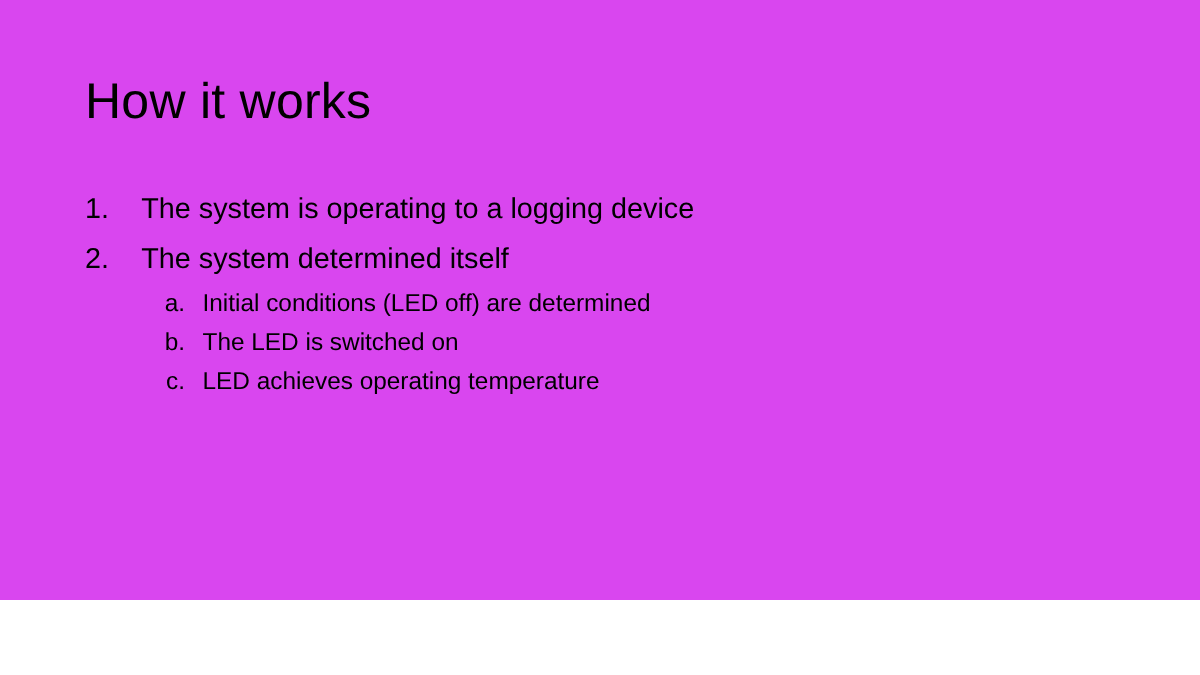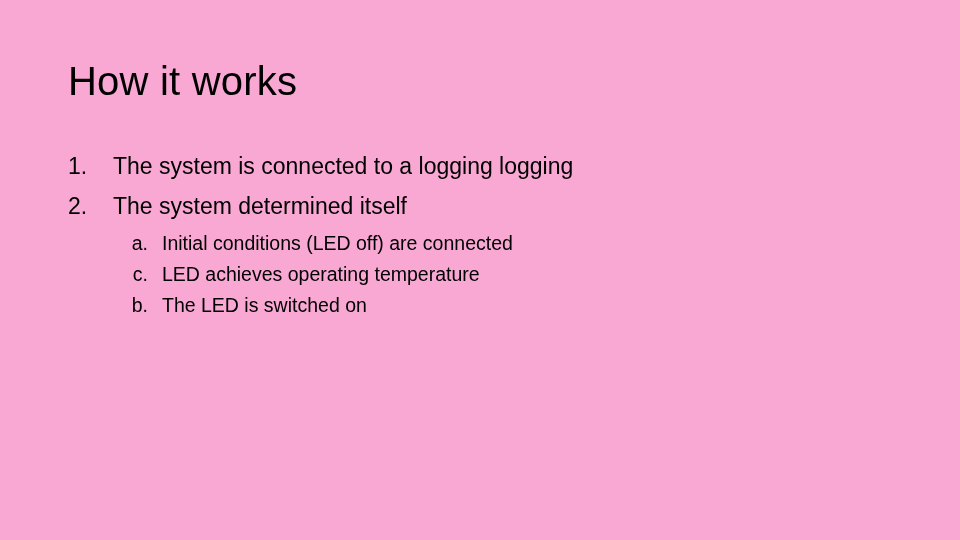--- a/index.html
+++ b/index.html
@@ -13,22 +13,22 @@
     height: 540px;
     overflow: hidden;
     font-family: "Liberation Sans", sans-serif;
     color: #000000;
     -webkit-font-smoothing: antialiased;
   }
 
   .slide {
     position: relative;
     width: 960px;
-    height: 540px;
-    background: #f9a8d4;
+    height: 480px;
+    background: #d946ef;
   }
 
   
   .slide-title {
     position: absolute;
     left: 68px;
     top: 57px;
     font-size: 40px;
     font-weight: 300;
     line-height: 48px;
@@ -112,35 +112,35 @@
 <body>
 
 <div class="slide">
 
   <div class="slide-title">How it works</div>
 
   <div class="body-block">
     <ol class="level1">
 
       <li class="l1-item">
-        <span class="l1-marker">1.</span><span class="l1-text">The system is connected to a logging logging</span>
+        <span class="l1-marker">1.</span><span class="l1-text">The system is operating to a logging device</span>
       </li>
 
       <li class="l1-item">
         <span class="l1-marker">2.</span><span class="l1-text">The system determined itself</span>
 
         <ol class="level2">
           <li class="l2-item">
-            <span class="l2-marker">a.</span><span class="l2-text">Initial conditions (LED off) are connected</span>
+            <span class="l2-marker">a.</span><span class="l2-text">Initial conditions (LED off) are determined</span>
+          </li>
+          <li class="l2-item">
+            <span class="l2-marker">b.</span><span class="l2-text">The LED is switched on</span>
           </li>
           <li class="l2-item">
             <span class="l2-marker">c.</span><span class="l2-text">LED achieves operating temperature</span>
-          </li>
-          <li class="l2-item">
-            <span class="l2-marker">b.</span><span class="l2-text">The LED is switched on</span>
           </li>
         </ol>
       </li>
 
     </ol>
   </div>
 
 </div>
 
 </body></html>

